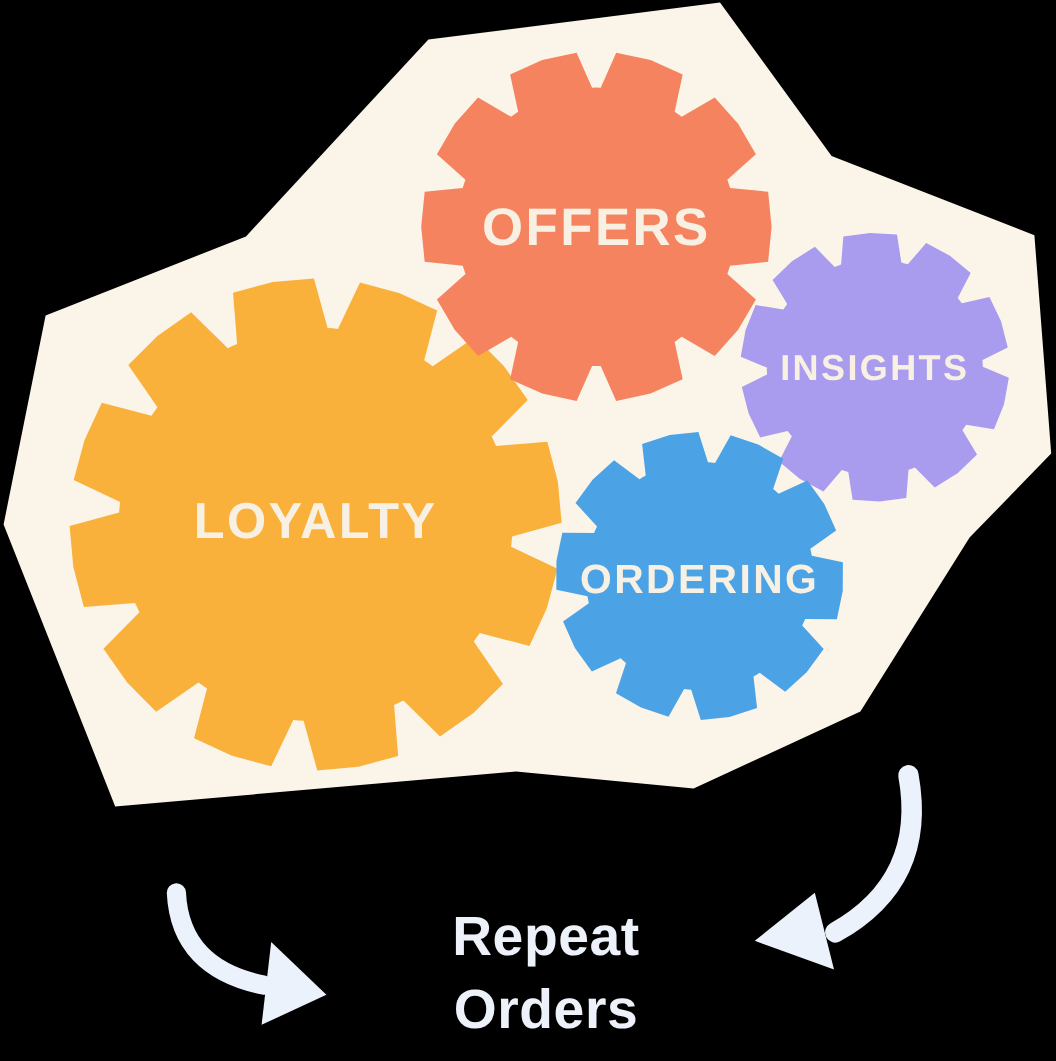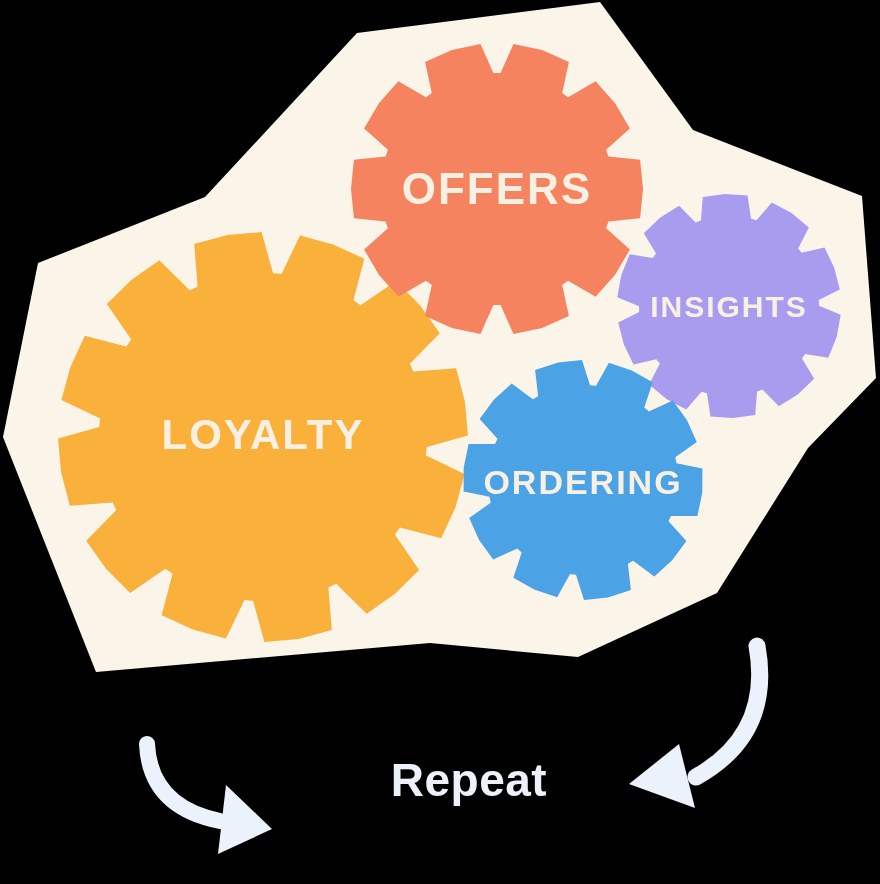--- a/index.html
+++ b/index.html
@@ -19,21 +19,21 @@
     position: absolute;
     left: 0;
     top: 0;
   }
   .gear-label {
     font-family: "Liberation Sans", "DejaVu Sans", sans-serif;
     font-weight: 700;
   }
   .footer-text {
     position: absolute;
-    left: 269px;
+    left: 255px;
     top: 750px;
     width: 400px;
     text-align: center;
     font-size: 46px;
     font-weight: 700;
     line-height: 61px;
     letter-spacing: 0.5px;
   }
 </style>
 </head>
@@ -62,14 +62,15 @@
         <path d="M147,744 Q150,807 220,821" fill="none" stroke="#ECF2FB" stroke-width="16" stroke-linecap="round"></path>
         <path d="M226,785 L272,829 L218,854 Z" fill="#ECF2FB"></path>
       </g>
       <g>
         <path d="M757,646 Q773,734 696,777" fill="none" stroke="#ECF2FB" stroke-width="17" stroke-linecap="round"></path>
         <path d="M679,744 L629,784 L695,808 Z" fill="#ECF2FB"></path>
       </g>
     </svg>
   <div class="footer-text" style="color: rgb(237, 241, 250);">
     <div>Repeat</div>
+    <div>Orders</div>
   </div>
 </div>
 
 </body></html>

